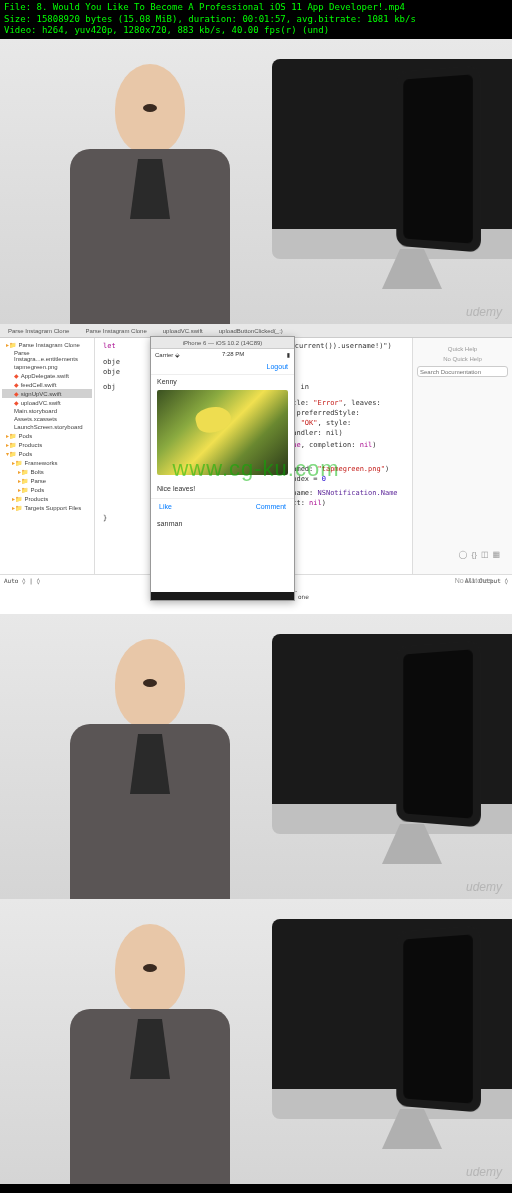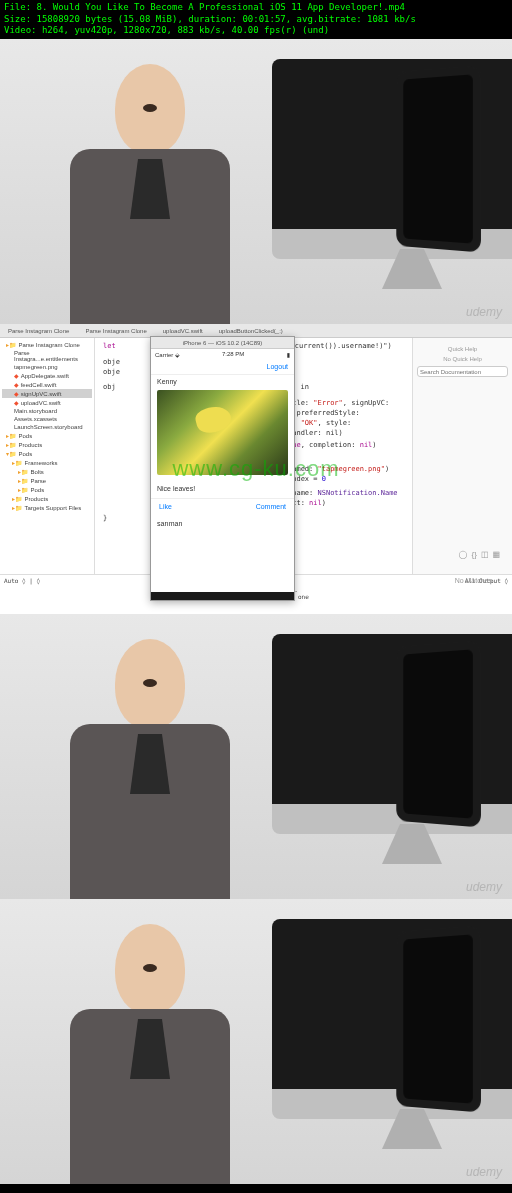--- a/index.html
+++ b/index.html
@@ -159,21 +159,21 @@
           <span>Targets Support Files</span>
         </div>
     </div>
 
     <div class="xcode-center">
       <div class="xcode-code">
         <div><span class="kw">let</span><span style="margin-left:175px"> current()).username!)")</span></div>
         <div style="margin-top:6px"><span>obje</span></div>
         <div><span>obje</span></div>
         <div style="margin-top:6px"><span>obj</span><span style="margin-left:168px">or) in</span></div>
-        <div style="margin-top:6px;margin-left:185px"><span>itle: </span><span class="str">"Error"</span><span>, signUpVC:</span></div>
+        <div style="margin-top:6px;margin-left:185px"><span>itle: </span><span class="str">"Error"</span><span>, leaves:</span></div>
         <div style="margin-left:185px"><span>, preferredStyle:</span></div>
         <div style="margin-left:185px"><span>e: </span><span class="str">"OK"</span><span>, style:</span></div>
         <div style="margin-left:185px"><span>handler: nil)</span></div>
         <div style="margin-top:3px;margin-left:185px"><span class="kw">rue</span><span>, completion: </span><span class="kw">nil</span><span>)</span></div>
         <div style="margin-top:14px;margin-left:185px"><span>named: </span><span class="str">"tapmegreen.png"</span><span>)</span></div>
         <div style="margin-left:185px"><span>Index = </span><span class="lit">0</span></div>
         <div style="margin-top:4px;margin-left:185px"><span>(name: </span><span class="cls">NSNotification.Name</span></div>
         <div style="margin-left:185px"><span>ect: </span><span class="kw">nil</span><span>)</span></div>
         <div style="margin-top:6px">}</div>
       </div>

